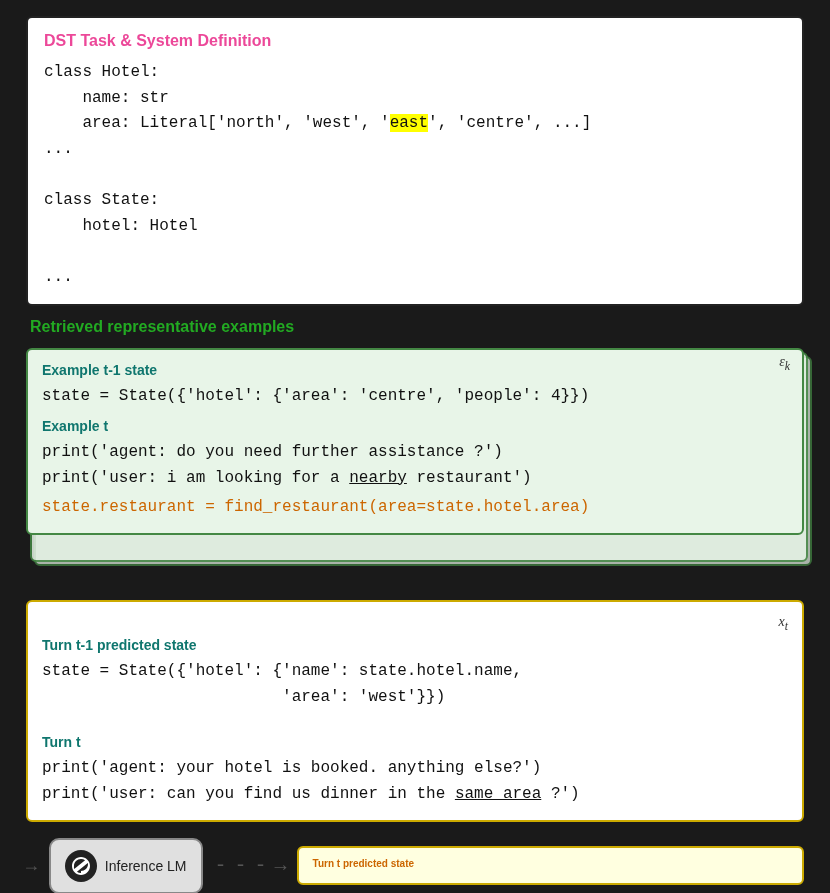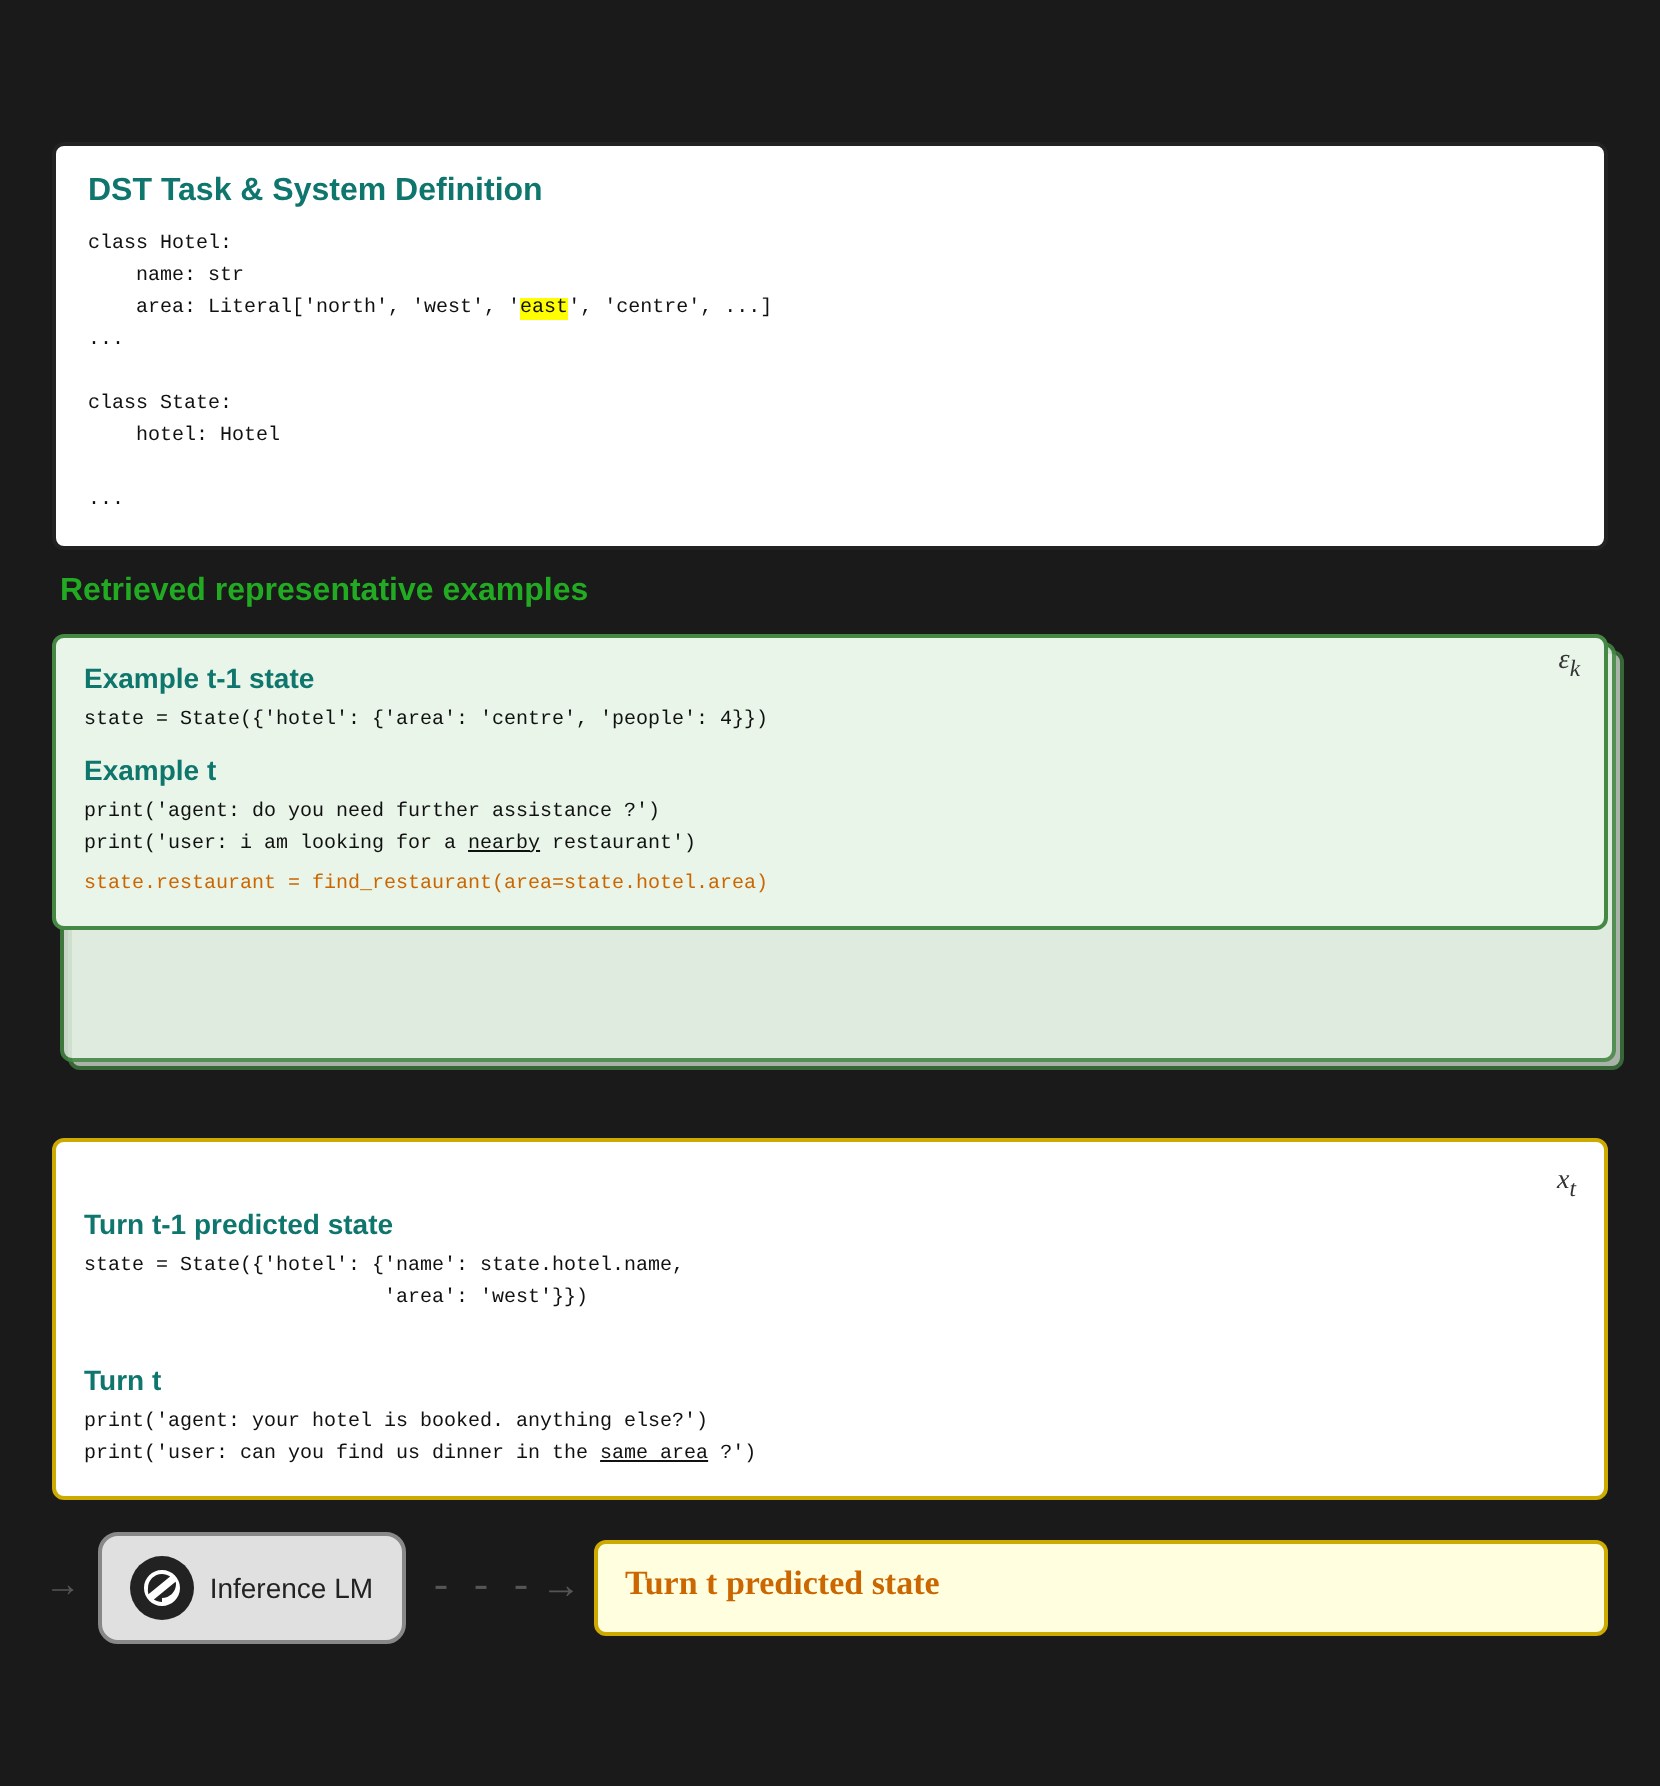--- a/index.html
+++ b/index.html
@@ -21,29 +21,29 @@
     }
 
     
     .dst-box {
       background: white;
       border: 2px solid #222;
       border-radius: 6px;
       padding: 14px 16px 14px 16px;
     }
     .dst-title {
-      color: #0f766e;
+      color: #ec4899;
       font-weight: bold;
       font-size: 16px;
       margin-bottom: 10px;
       font-family: Arial, sans-serif;
     }
     .code-block {
       font-family: 'Courier New', Courier, monospace;
-      font-size: 10px;
+      font-size: 16px;
       line-height: 1.6;
       color: #111;
       white-space: pre;
     }
     .highlight-east {
       background: #ffff00;
     }
 
     
     .retrieved-label {
@@ -171,22 +171,22 @@
     .output-box {
       background: #ffffe0;
       border: 2px solid #ccaa00;
       border-radius: 6px;
       padding: 10px 14px;
       flex: 1;
     }
     .output-title {
       color: #cc6600;
       font-weight: bold;
-      font-size: 17px;
-      font-family: Liberation Serif, serif;
+      font-size: 10px;
+      font-family: Liberation Sans, sans-serif;
       margin-bottom: 4px;
     }
     .output-code {
       font-family: 'Courier New', Courier, monospace;
       font-size: 13px;
       line-height: 1.5;
       color: #111;
       white-space: pre;
     }
     .output-underline {

